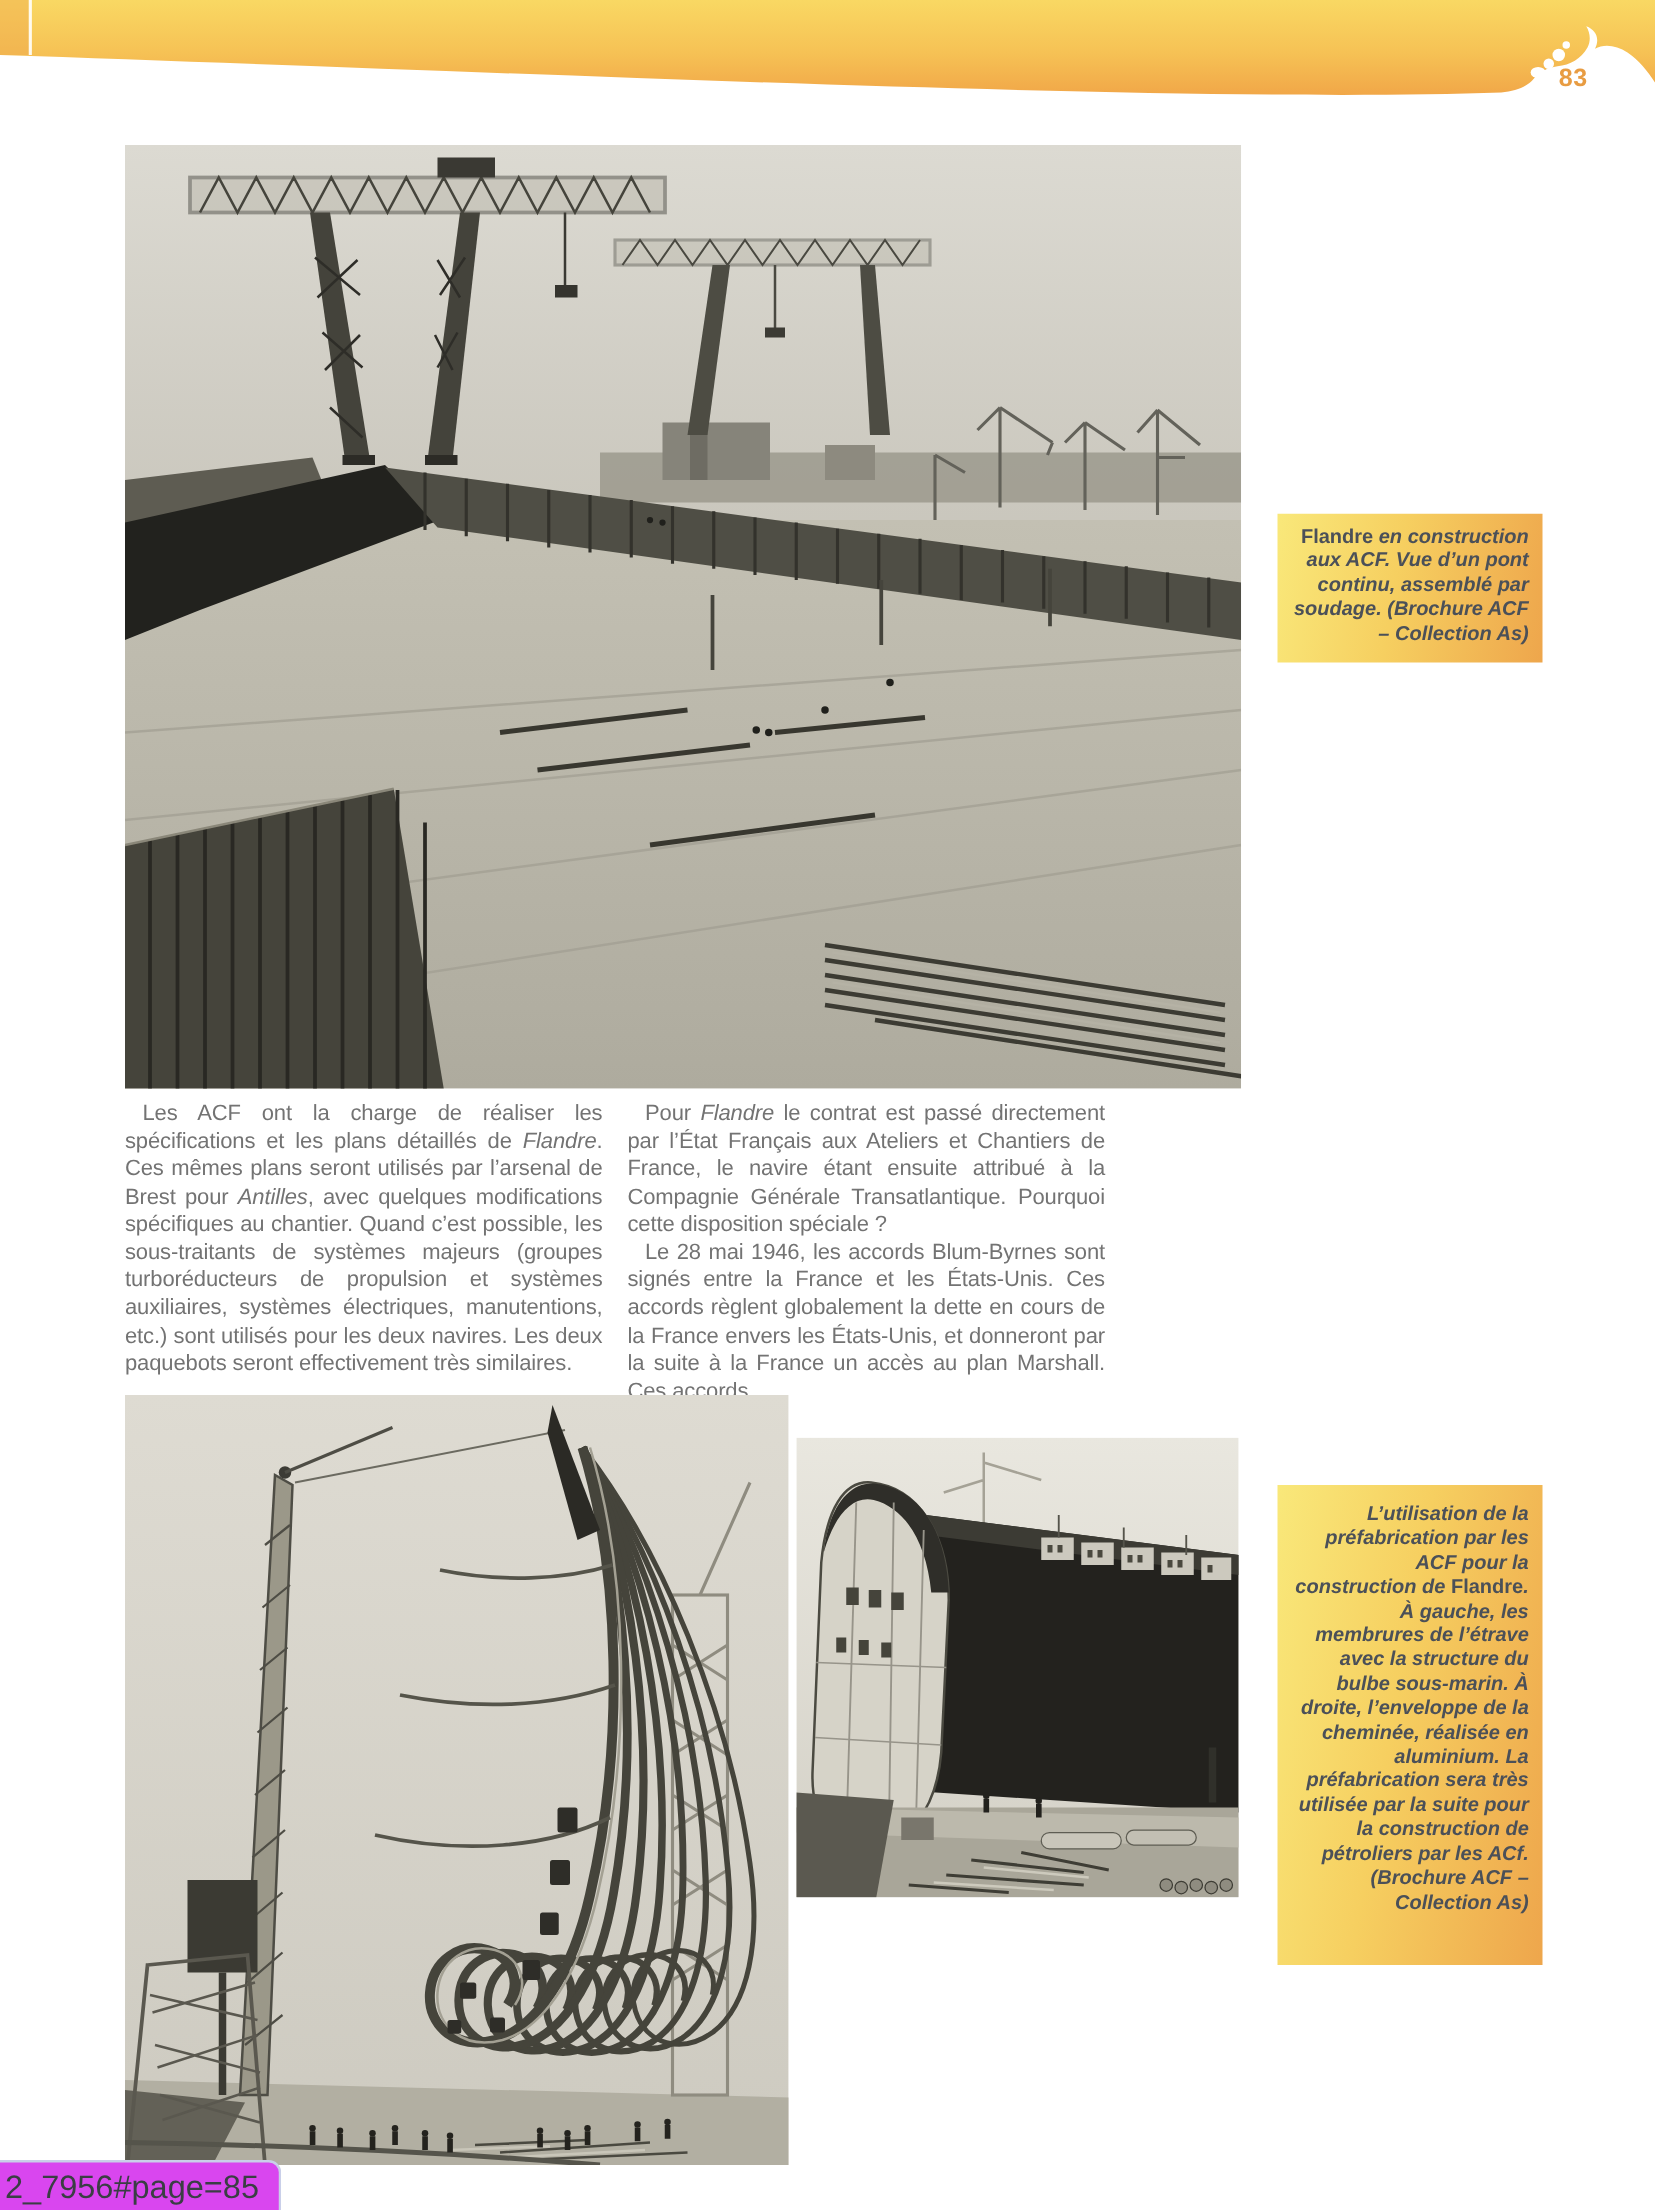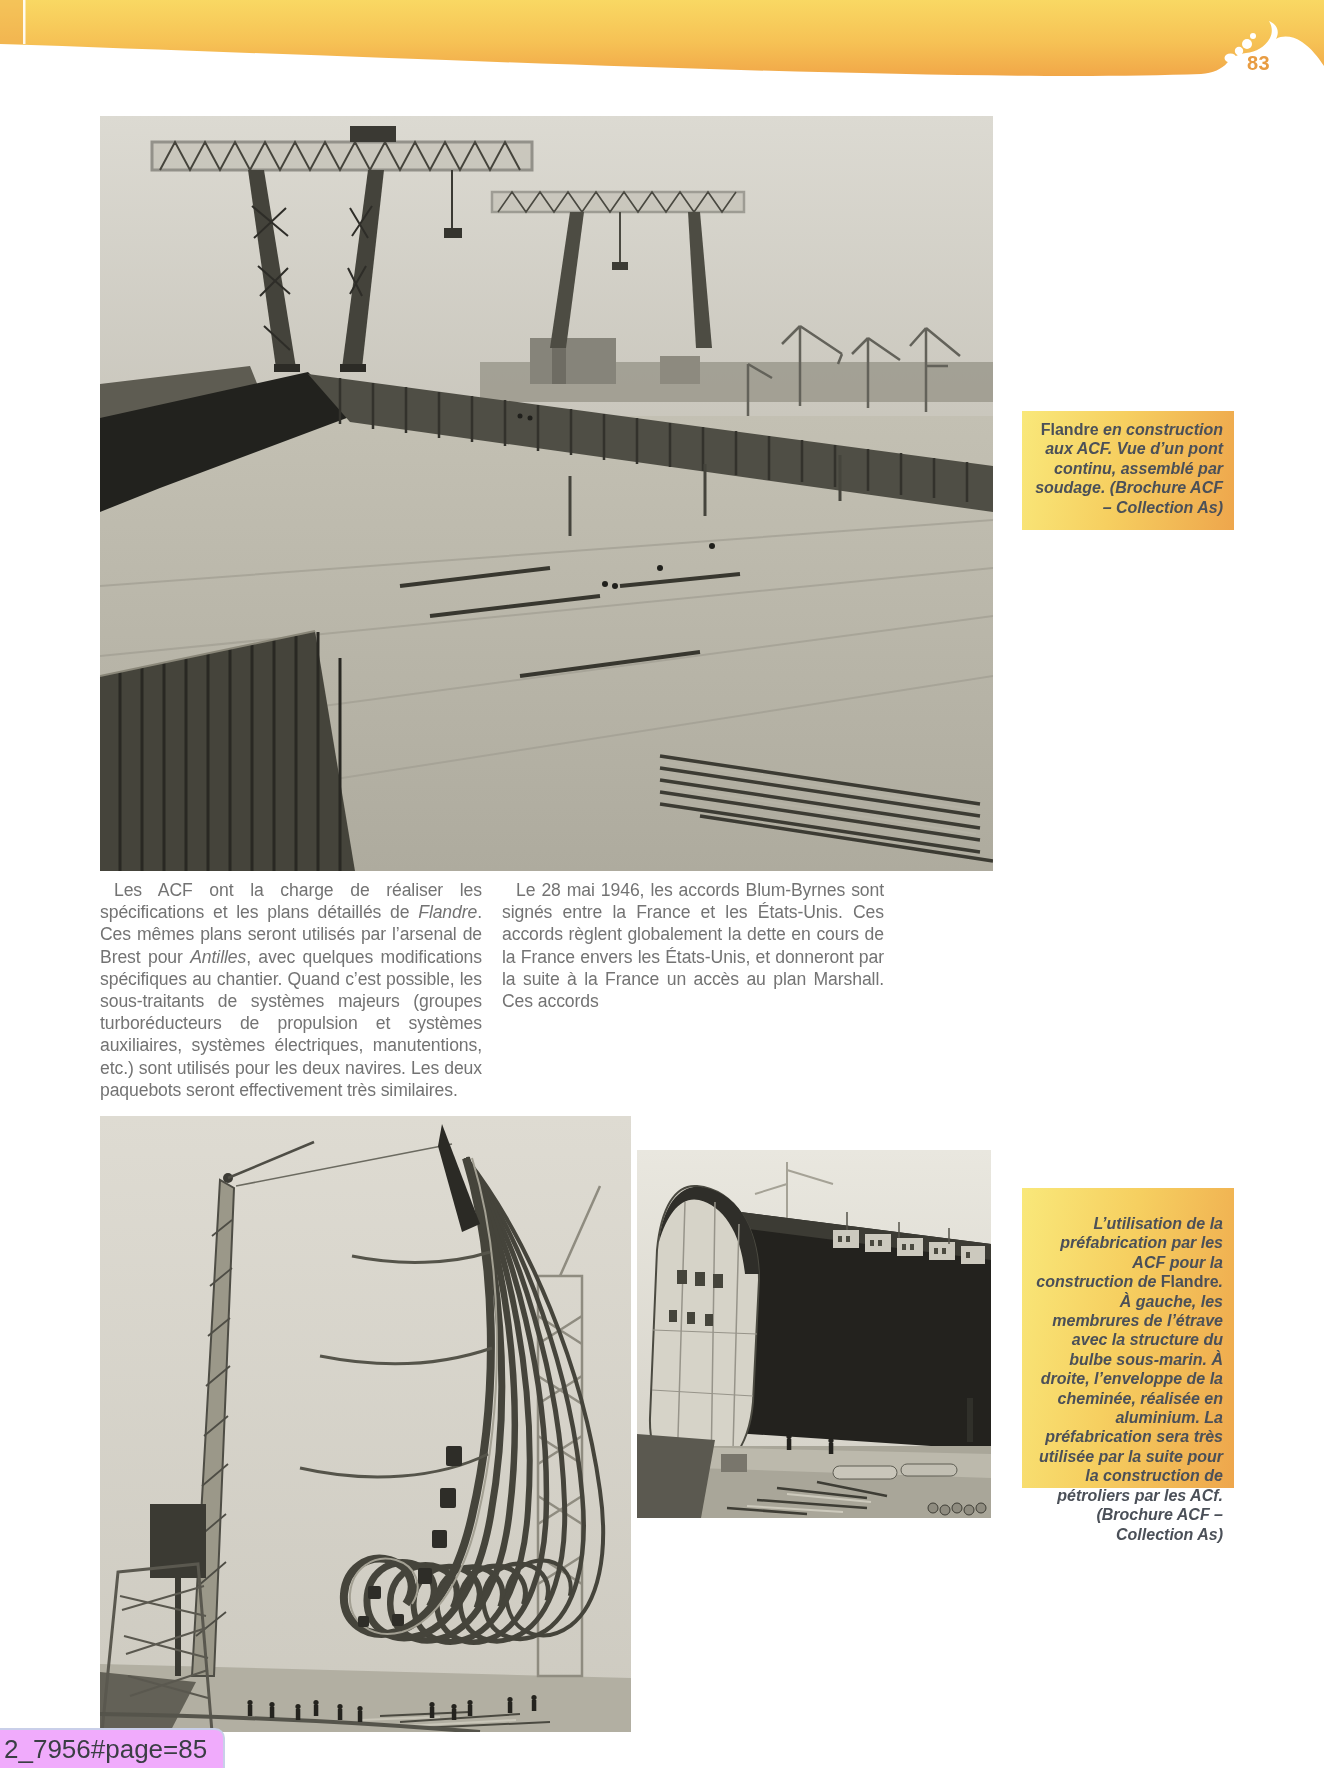--- a/index.html
+++ b/index.html
@@ -21,33 +21,33 @@
   .caption{
     position:absolute;width:212px;box-sizing:border-box;
     background:linear-gradient(100deg,#f9e87a 0%,#f6cf60 45%,#eea64c 100%);
     color:#4b5058;font-style:italic;font-weight:bold;
     font-size:16px;line-height:19.4px;text-align:right;
     padding:9px 11px 8px 11px;
   }
   .caption p{margin:0;}
   .caption .seg-em{font-style:normal;}
   .caption-1{left:1022px;top:411px;height:119px;}
-  .caption-2{left:1022px;top:1188px;height:300px;padding-top:26px;}
+  .caption-2{left:1022px;top:1188px;height:384px;padding-top:14px;}
   .col{
     position:absolute;top:879px;width:382px;
     font-size:17.6px;line-height:22.2px;letter-spacing:-0.1px;
     text-align:justify;color:#737373;
   }
   .col p{margin:0;text-indent:14px;}
   .col .seg-em{font-style:italic;}
   .col-left{left:100px;}
   .col-right{left:502px;}
   .status-bubble{
     position:absolute;left:0;bottom:0;height:38px;
-    background:#f0abfc;border-top:2px solid #c9cfe9;border-right:2px solid #c9cfe9;
+    background:#d946ef;border-top:2px solid #c9cfe9;border-right:2px solid #c9cfe9;
     border-radius:0 10px 0 0;display:flex;align-items:center;
     padding:0 16px 0 4px;font-size:26px;color:#3a3e44;white-space:nowrap;
   }
 </style>
 </head>
 <body>
 
 <div class="band">
   <svg width="1324" height="90" viewBox="0 0 1324 90">
     <defs>
@@ -162,20 +162,21 @@
 </figure>
 
 <aside class="caption caption-1">
   <p><span class="seg-em">Flandre</span><span> en construction aux ACF. Vue d’un pont continu, assemblé par soudage. (Brochure ACF – Collection As)</span></p>
 </aside>
 
 <div class="col col-left">
   <p class="para"><span>Les ACF ont la charge de réaliser les spécifications et les plans détaillés de </span><span class="seg-em">Flandre</span><span>. Ces mêmes plans seront utilisés par l’arsenal de Brest pour </span><span class="seg-em">Antilles</span><span>, avec quelques modifications spécifiques au chantier. Quand c’est possible, les sous-traitants de systèmes majeurs (groupes turboréducteurs de propulsion et systèmes auxiliaires, systèmes électriques, manutentions, etc.) sont utilisés pour les deux navires. Les deux paquebots seront effectivement très similaires.</span></p>
 </div>
 <div class="col col-right">
+  <p class="para"><span>Pour </span><span class="seg-em">Flandre</span><span> le contrat est passé directement par l’État Français aux Ateliers et Chantiers de France, le navire étant ensuite attribué à la Compagnie Générale Transatlantique. Pourquoi cette disposition spéciale ?</span></p>
   <p class="para"><span>Le 28 mai 1946, les accords Blum-Byrnes sont signés entre la France et les États-Unis. Ces accords règlent globalement la dette en cours de la France envers les États-Unis, et donneront par la suite à la France un accès au plan Marshall. Ces accords</span></p>
 </div>
 
 <figure class="photo photo-bl">
   <svg viewBox="0 0 531 616" preserveAspectRatio="none">
     <defs>
       <linearGradient id="skyB" x1="0" y1="0" x2="0" y2="1">
         <stop offset="0" stop-color="#dedbd2"></stop>
           <stop offset="1" stop-color="#cdcac0"></stop>
       </linearGradient>

